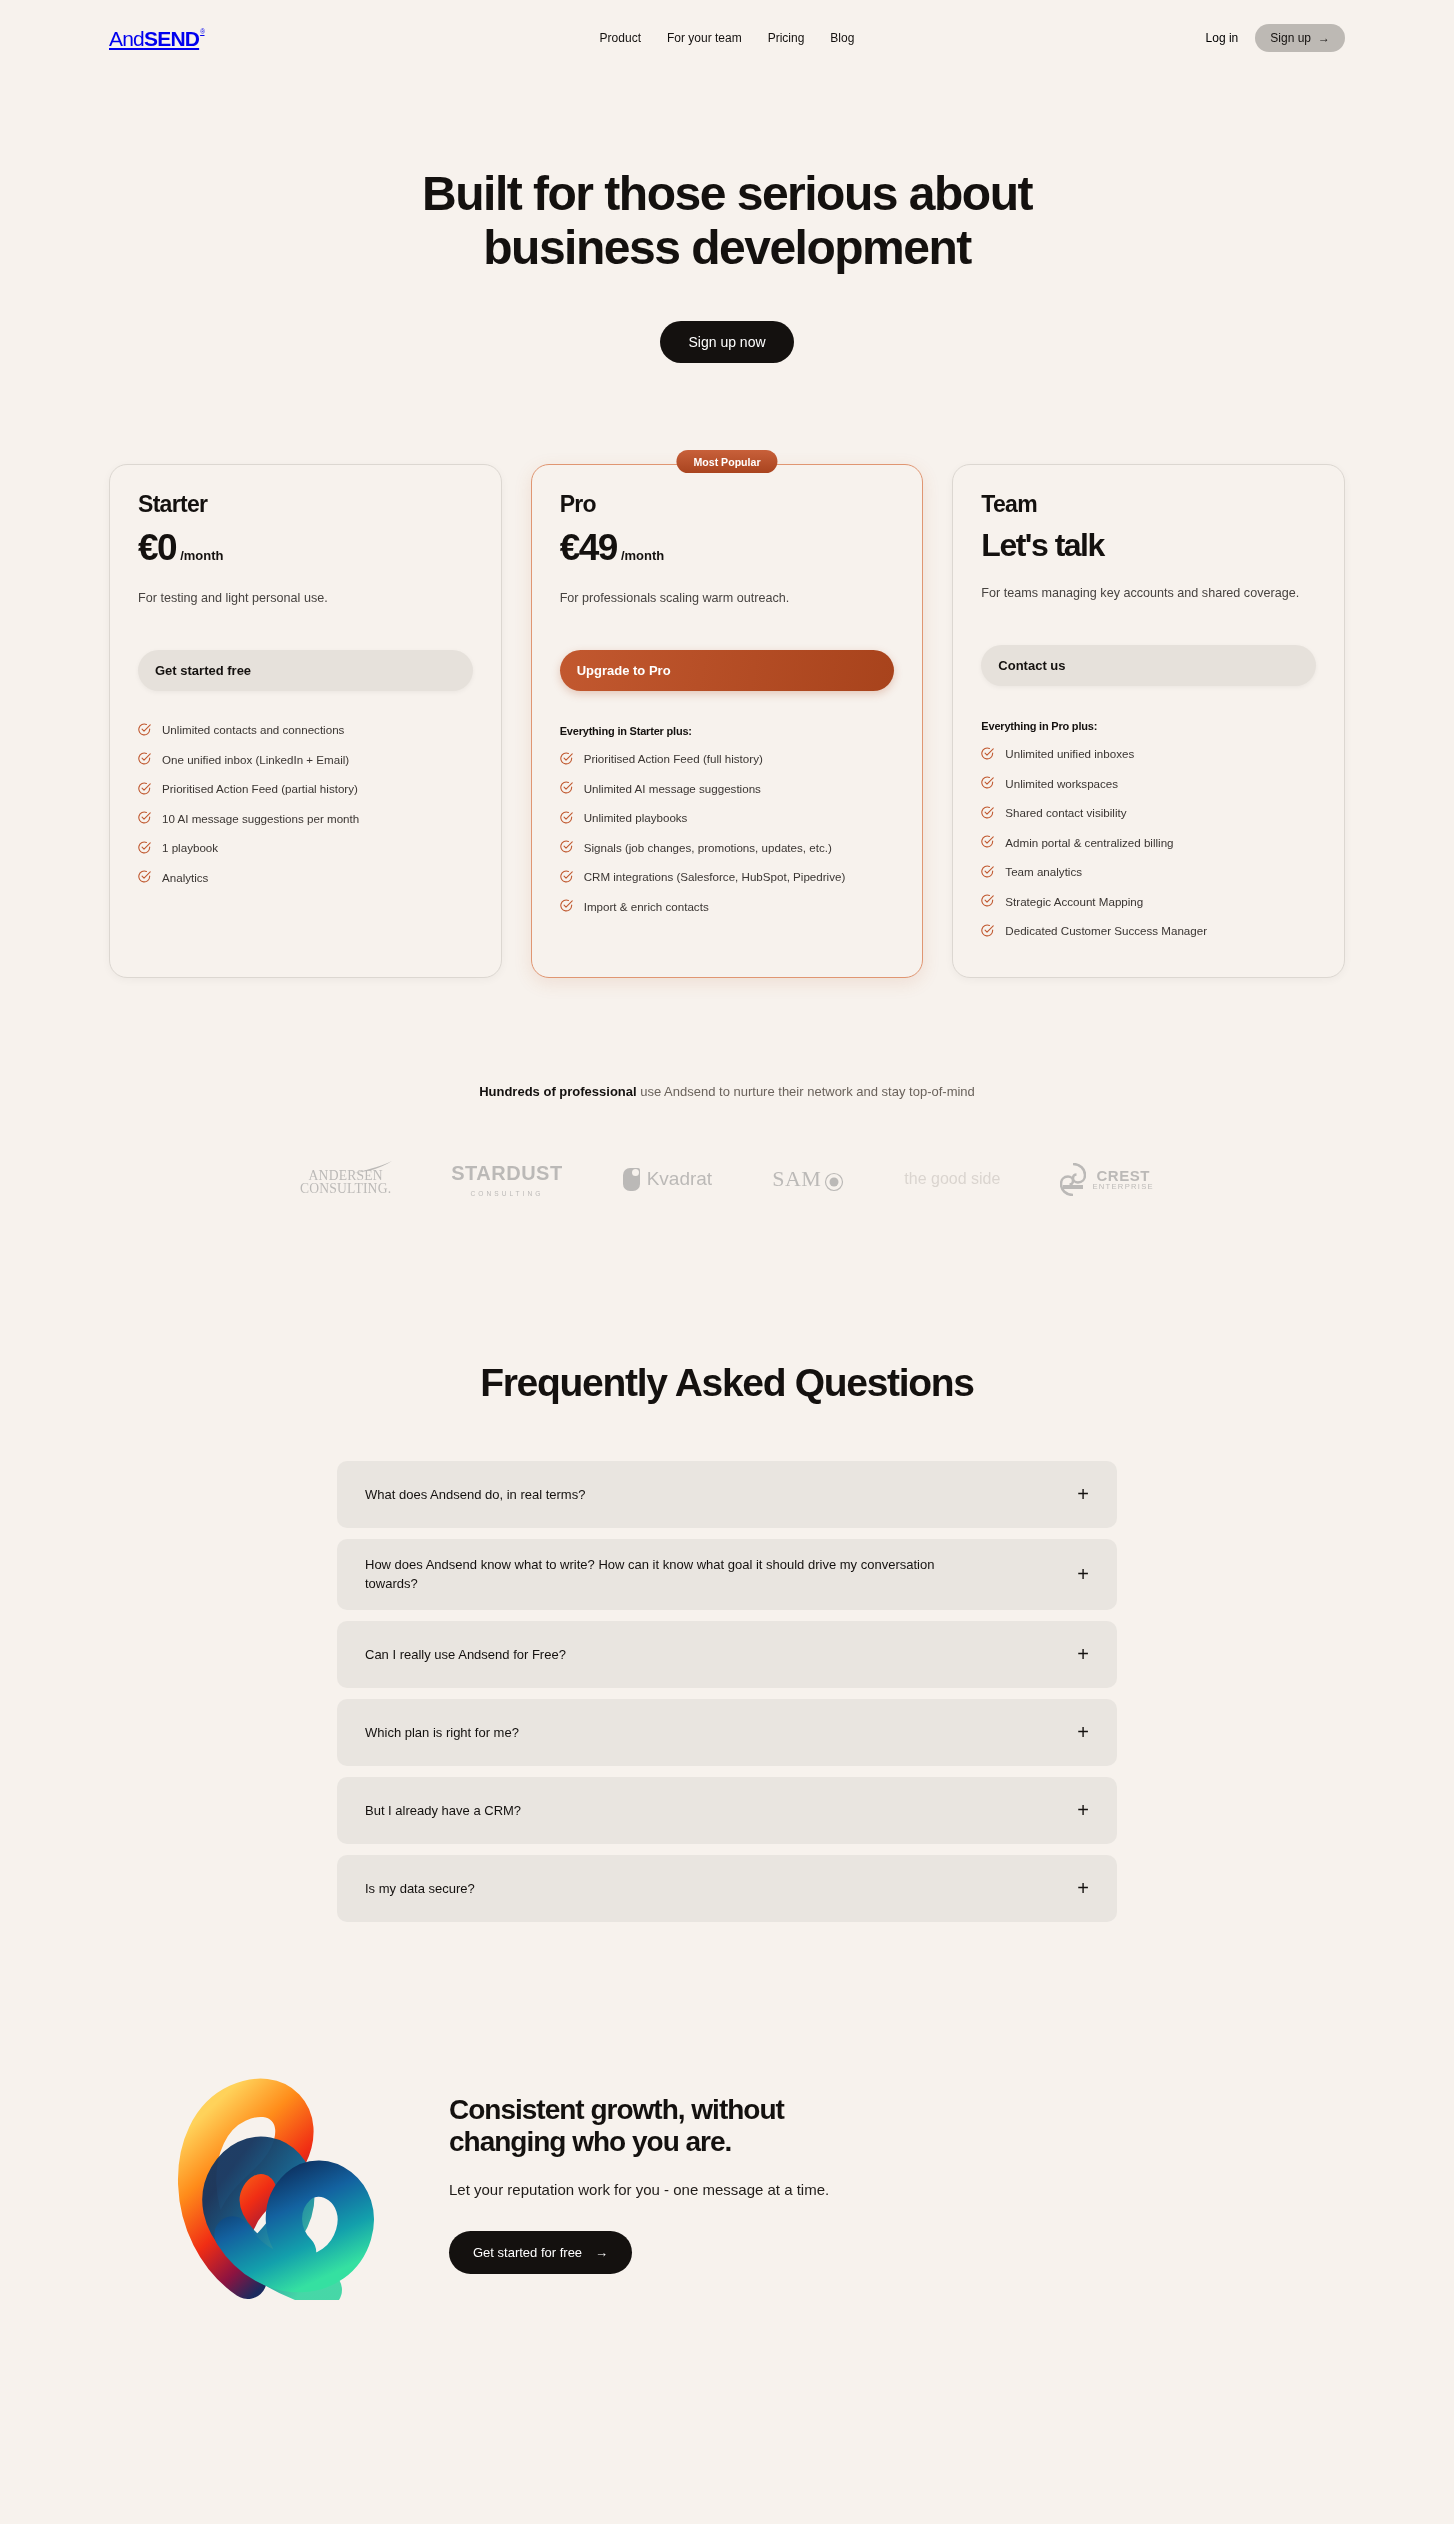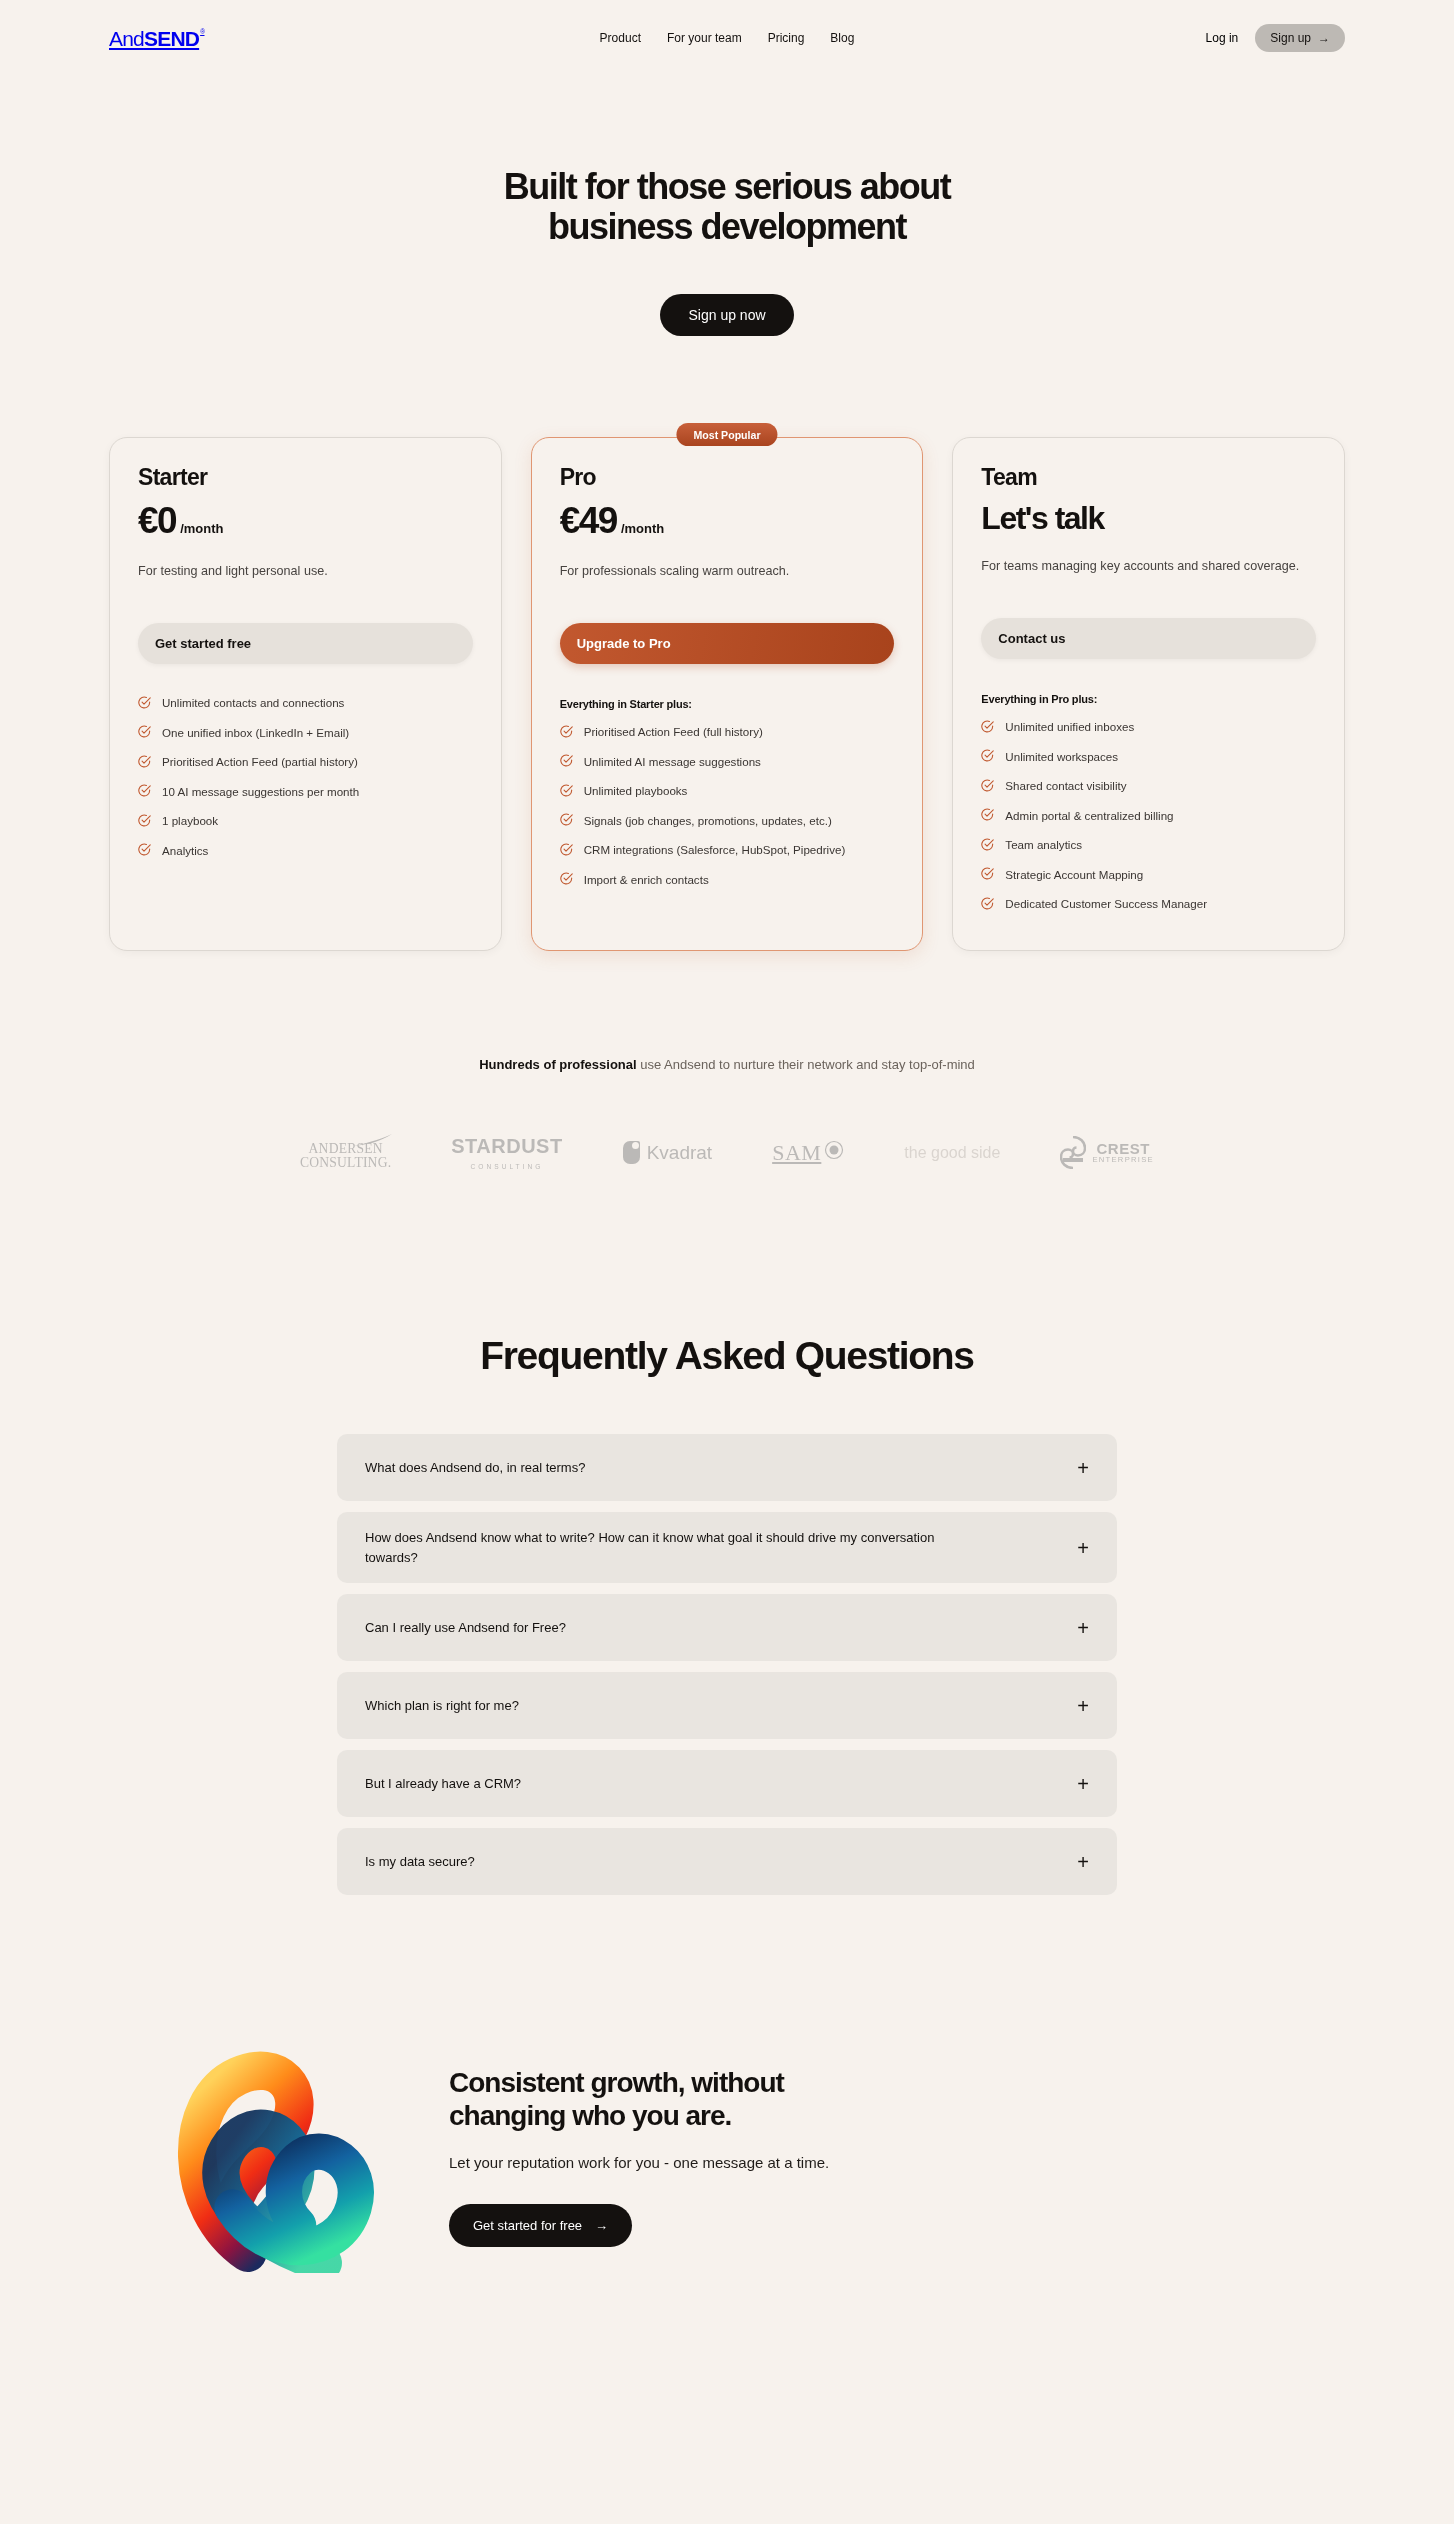--- a/index.html
+++ b/index.html
@@ -68,21 +68,21 @@
     display: inline-flex;
     align-items: center;
     gap: 7px;
     font-family: inherit;
     cursor: pointer;
   }
 
   
   .hero { text-align: center; padding-top: 91px; }
   .hero h1 {
-    font-size: 36px;
+    font-size: 48px;
     line-height: 1.12;
     font-weight: 800;
     letter-spacing: -1.5px;
     max-width: 808px;
     margin: 0 auto;
   }
   .hero p {
     margin-top: 32px;
     font-size: 14px;
     line-height: 1.62;
@@ -233,21 +233,21 @@
   .l-andersen { font-family: "Liberation Serif", serif; font-size: 13.6px; line-height: 1.02; letter-spacing: 0.2px; text-align: center; position: relative; padding-top: 6px;}
   .l-andersen .swoosh {
     position: absolute; top: -2px; right: -2px; width: 41px; height: 13px;
   }
   .l-stardust { text-align: center; }
   .l-stardust .main { font-size: 20px; font-weight: 800; letter-spacing: 0.5px; position: relative; }
   .l-stardust .sub { font-size: 6.6px; letter-spacing: 3px; margin-top: 5px; }
   .l-kvadrat { display: flex; align-items: center; gap: 7px; font-size: 19px; font-weight: 400; }
   .l-kvadrat .mark { width: 17px; height: 23px; background: #8b8b8b; border-radius: 7px 2px 7px 7px; position: relative; }
   .l-kvadrat .mark::after { content:""; position:absolute; top:1px; right:1px; width:7px;height:7px;background:#f7f2ed;border-radius:50%;}
-  .l-sam { font-family: "Liberation Serif", serif; font-size: 22px; letter-spacing: 0.5px; display: flex; align-items: flex-start; gap: 3px; text-decoration: underline; }
+  .l-sam { font-family: "Liberation Serif", serif; font-size: 22px; letter-spacing: 0.5px; display: flex; align-items: flex-end; gap: 3px; }
   .l-goodside { font-size: 16px; color: #c3bdb7; font-weight: 300; }
   .l-crest { display: flex; align-items: center; gap: 6px; }
   .l-crest .txt { line-height: 1.05; }
   .l-crest .t1 { font-size: 15px; font-weight: 600; letter-spacing: 0.5px; }
   .l-crest .t2 { font-size: 7.6px; letter-spacing: 1.3px; }
 
   
   .faq { margin-top: 151px; text-align: center; }
   .faq h2 {
     font-size: 39px;

